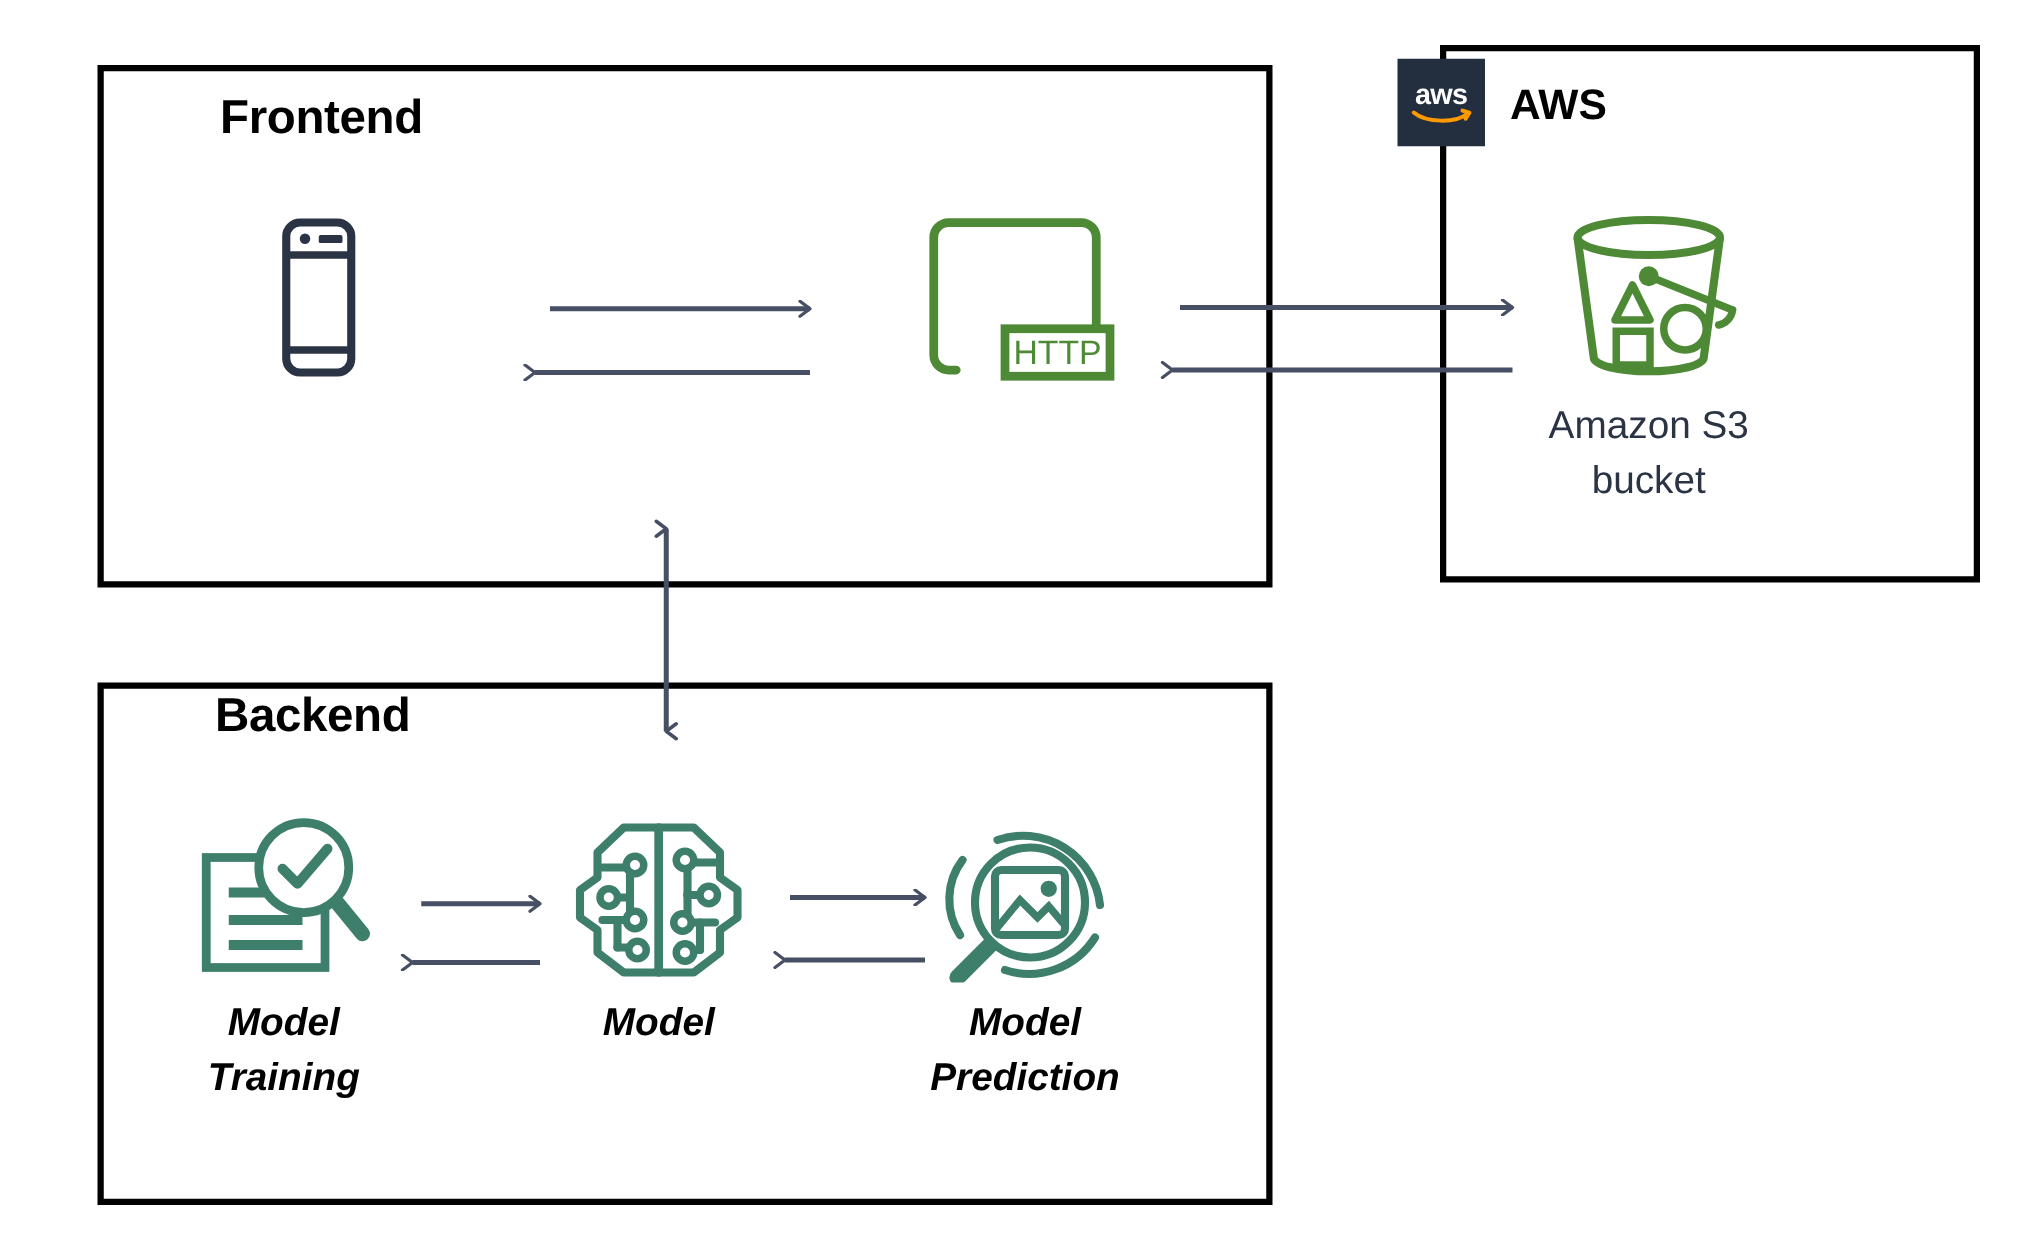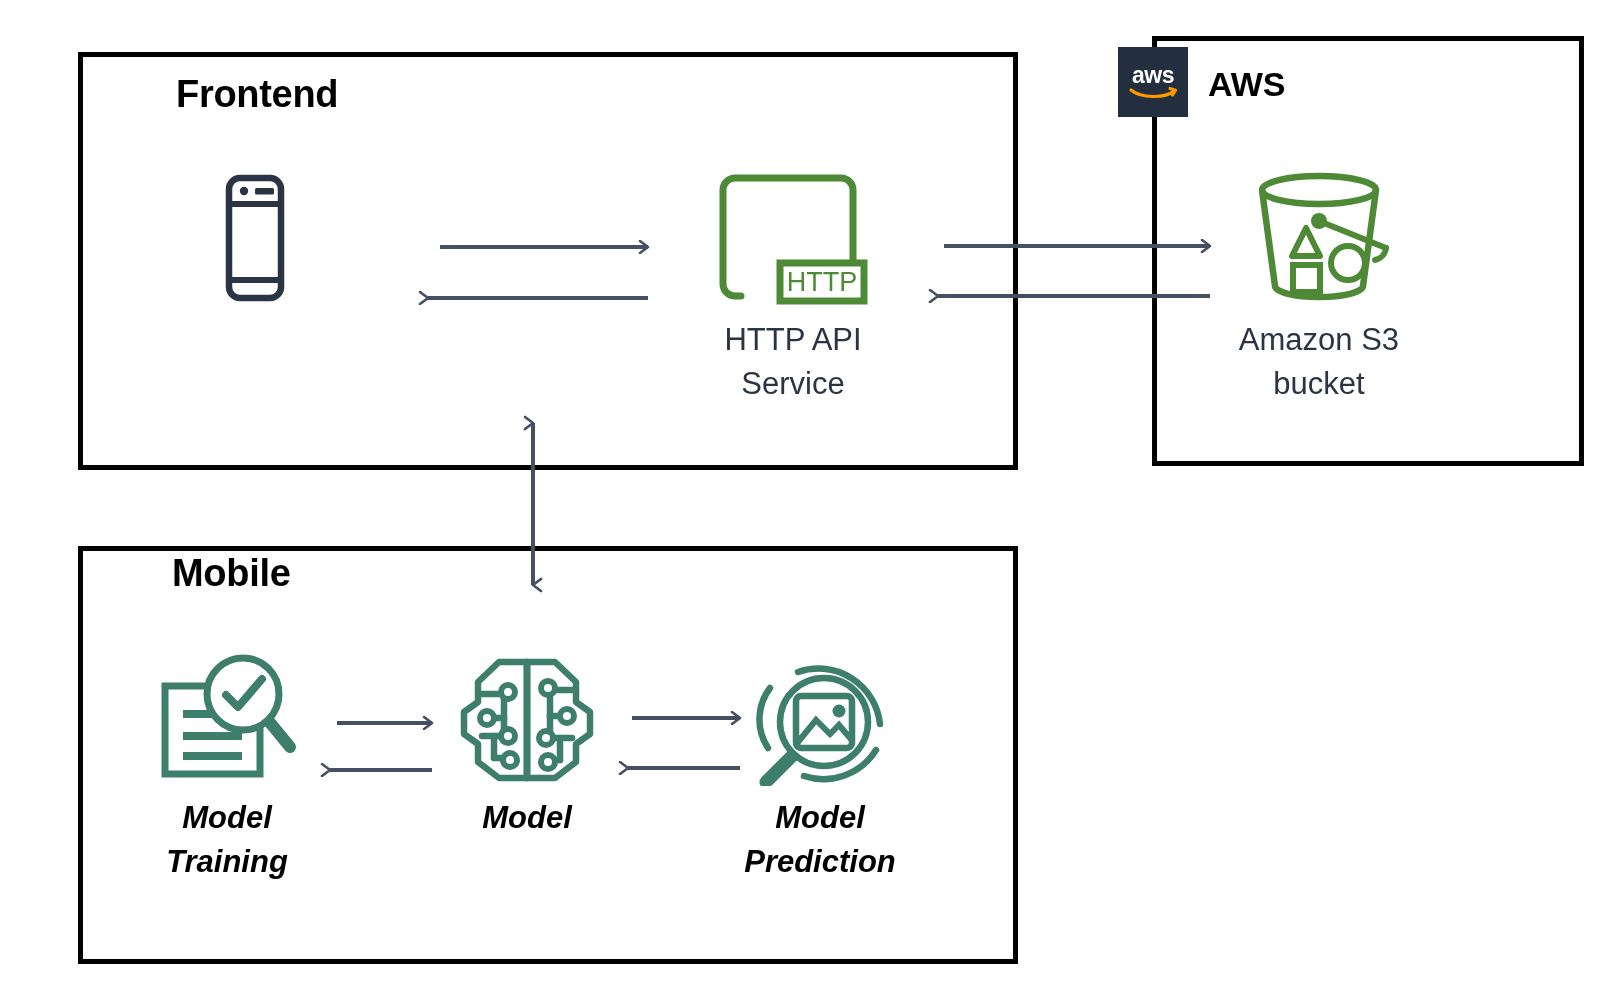--- a/index.html
+++ b/index.html
@@ -58,21 +58,21 @@
     white-space: pre-line;
     font-weight: 500;
   }
   .node-label.dark-bold {
     color: #000000;
     font-weight: bold;
     font-style: italic;
   }
 
   #node-mobile     { left: 140px;  top: 168px; }
-  #node-httpapi    { left: 678px;  top: 168px; }
+  #node-httpapi    { left: 702px;  top: 168px; text-decoration: underline; }
   #node-s3         { left: 1204px; top: 168px; }
   #node-training   { left: 112px;  top: 646px; }
   #node-model      { left: 412px;  top: 646px; }
   #node-prediction { left: 705px;  top: 646px; }
 
   .arrow-layer {
     position: absolute;
     left: 0; top: 0;
     width: 1622px;
     height: 998px;
@@ -104,21 +104,21 @@
 </head>
 <body>
 
 <div id="canvas">
 
   <div class="group-box" id="frontend-box"></div>
   <div class="group-box" id="backend-box"></div>
   <div class="group-box" id="aws-box"></div>
 
   <div class="group-title" id="frontend-title">Frontend</div>
-  <div class="group-title" id="backend-title">Mobile</div>
+  <div class="group-title" id="backend-title">Backend</div>
 
   <div class="aws-badge">
     <svg width="56" height="42" viewBox="0 0 56 42">
       <text x="28" y="22" text-anchor="middle" font-family="'Liberation Sans', sans-serif" font-size="23" font-weight="bold" fill="#ffffff" letter-spacing="-0.5">aws</text>
       <path d="M6 29 C16 37.5, 40 37.5, 49 30" stroke="#ff9900" stroke-width="3.2" fill="none" stroke-linecap="round"></path>
       <path d="M45 27.5 L50.5 29.2 L47.5 34" stroke="#ff9900" stroke-width="3.2" fill="none" stroke-linecap="round" stroke-linejoin="round"></path>
     </svg>
   </div>
   <div class="aws-word">AWS</div>
 
@@ -173,22 +173,20 @@
     <span class="node-icon">
       <svg width="160" height="140" viewBox="0 0 160 140">
 
         <path d="M28 128 L22 128 A12 12 0 0 1 10 116 L10 22 A12 12 0 0 1 22 10
                  L128 10 A12 12 0 0 1 140 22 L140 100" fill="none" stroke="#4e8a36" stroke-width="7" stroke-linecap="round" stroke-linejoin="round"></path>
 
         <rect x="67" y="95" width="84" height="38" fill="#ffffff" stroke="#4e8a36" stroke-width="7"></rect>
         <text x="109" y="123" text-anchor="middle" font-family="'Liberation Sans', sans-serif" font-size="27" fill="#4e8a36">HTTP</text>
       </svg>
     </span>
-    <div class="node-label">HTTP API
-Service</div>
   </div>
 
   <div class="node" id="node-s3">
     <span class="node-icon">
       <svg width="150" height="140" viewBox="0 0 150 140">
 
         <path d="M18 22 L31 118 A44 11 0 0 0 119 118 L132 22" fill="none" stroke="#4e8a36" stroke-width="6.5" stroke-linejoin="round"></path>
         <ellipse cx="75" cy="22" rx="57" ry="14" fill="none" stroke="#4e8a36" stroke-width="6.5"></ellipse>
 
         <line x1="75" y1="53" x2="142" y2="80" stroke="#4e8a36" stroke-width="6" stroke-linecap="round"></line>

